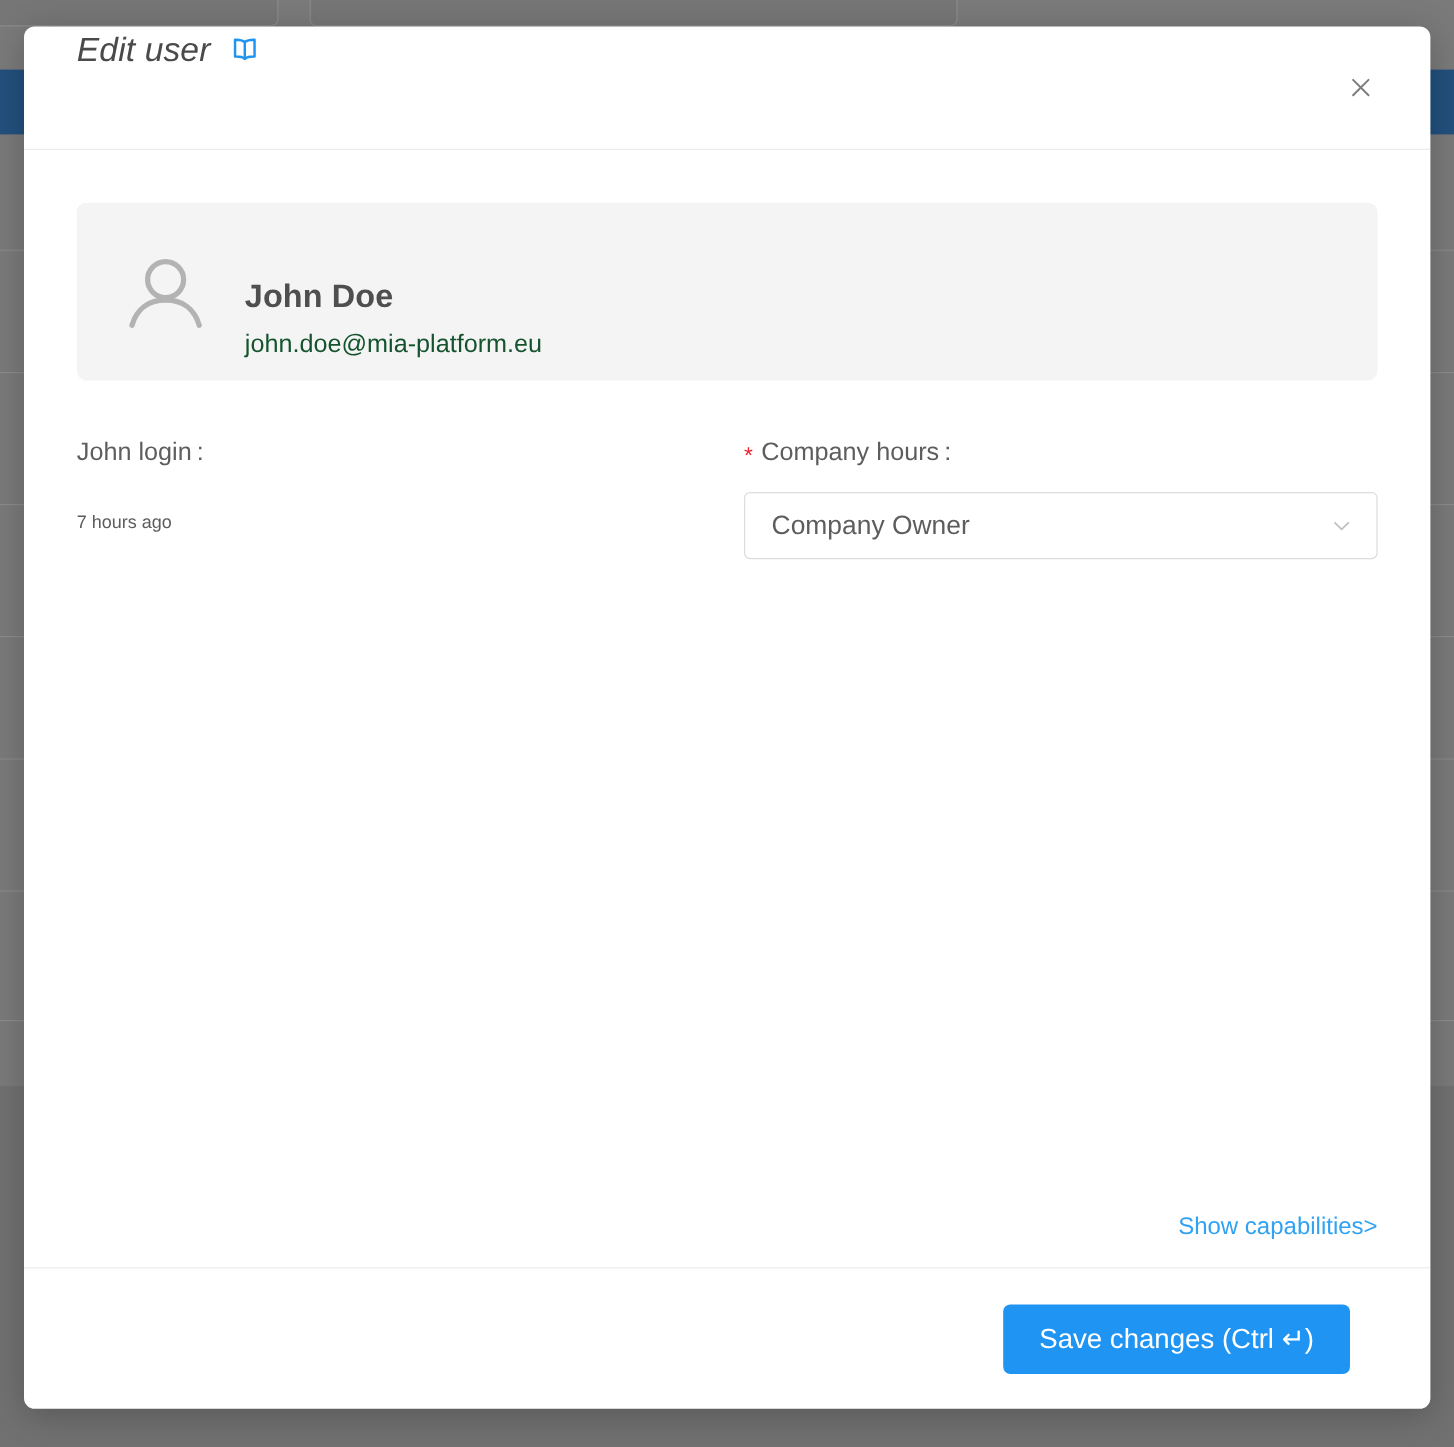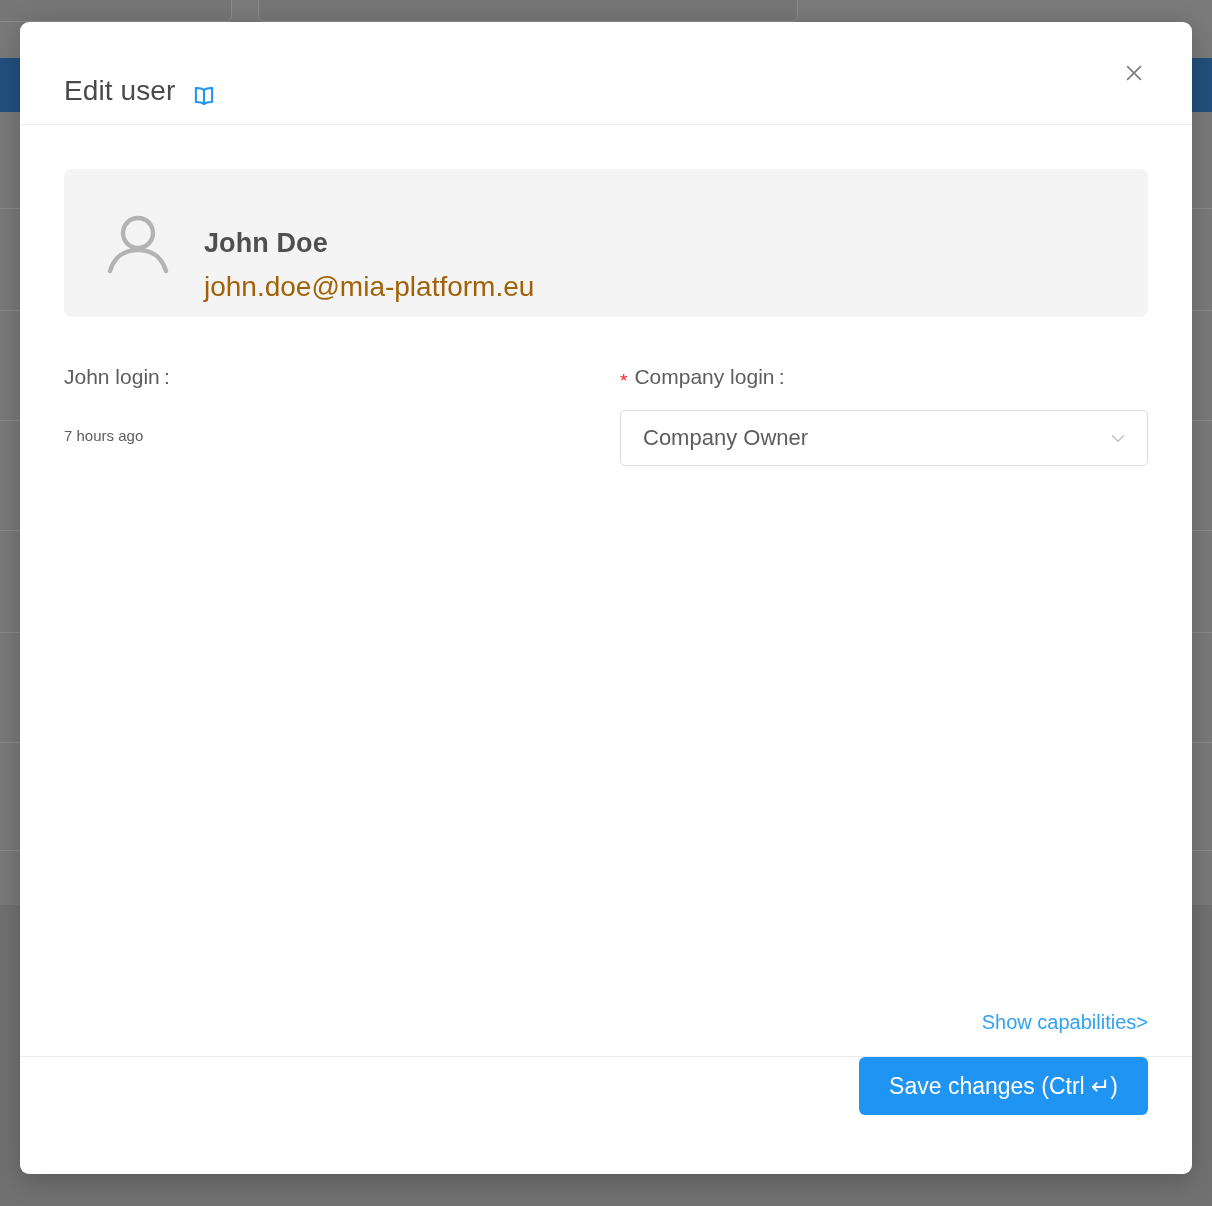--- a/index.html
+++ b/index.html
@@ -62,22 +62,23 @@
     overflow: hidden;
   }
 
   
   .modal-header {
     position: relative;
     height: 103px;
     flex: 0 0 103px;
     border-bottom: 1px solid #ebebeb;
     display: flex;
-    align-items: flex-end;
-    padding: 17px 44px;
+    align-items: flex-start;
+    padding: 4px 44px;
+    font-style: italic;
   }
   .modal-title {
     font-size: 28px;
     color: #4a4a4a;
     font-weight: 400;
     letter-spacing: 0.1px;
   }
   .book-icon {
     margin-left: 16px;
     display: inline-flex;
@@ -129,22 +130,22 @@
     margin-right: 28px;
   }
   .user-meta { display: flex; flex-direction: column; gap: 12px; margin-top: 44px; }
   .user-name {
     font-size: 27px;
     font-weight: 700;
     color: #4f4f4f;
     letter-spacing: 0.1px;
   }
   .user-email {
-    font-size: 28px;
-    color: #a16207;
+    font-size: 21px;
+    color: #14532d;
     font-weight: 400;
   }
 
   
   .form-grid {
     display: flex;
     margin-top: 46px;
   }
   .form-col { width: 50%; }
   .form-col.right { padding-left: 14px; }
@@ -200,23 +201,23 @@
     text-decoration: none;
     white-space: pre;
   }
 
   
   .modal-footer {
     flex: 0 0 118px;
     height: 118px;
     border-top: 1px solid #ebebeb;
     display: flex;
-    align-items: flex-start;
+    align-items: center;
     justify-content: flex-end;
-    padding: 0 44px;
+    padding: 0 67px;
   }
   .save-btn {
     background: #2094f3;
     color: #ffffff;
     border: none;
     border-radius: 6px;
     height: 58px;
     padding: 0 30px;
     font-size: 23px;
     font-family: inherit;
@@ -279,21 +280,21 @@
     <div class="form-grid">
 
       <div class="form-col left">
         <div class="field-label">John login :</div>
         <div class="field-value">7 hours ago</div>
       </div>
 
       <div class="form-col right">
         <div class="field-label">
           <span class="req-star">*</span>
-          <span>Company login :</span>
+          <span>Company hours :</span>
         </div>
         <div class="select-box">
           <span class="select-value">Company Owner</span>
           <span class="chev">
             <svg width="22" height="22" viewBox="0 0 24 24" fill="none" stroke="#c2c2c2" stroke-width="1.7" stroke-linecap="round" stroke-linejoin="round">
               <path d="M6 9.5 L12 15.5 L18 9.5"></path>
             </svg>
           </span>
         </div>
       </div>

